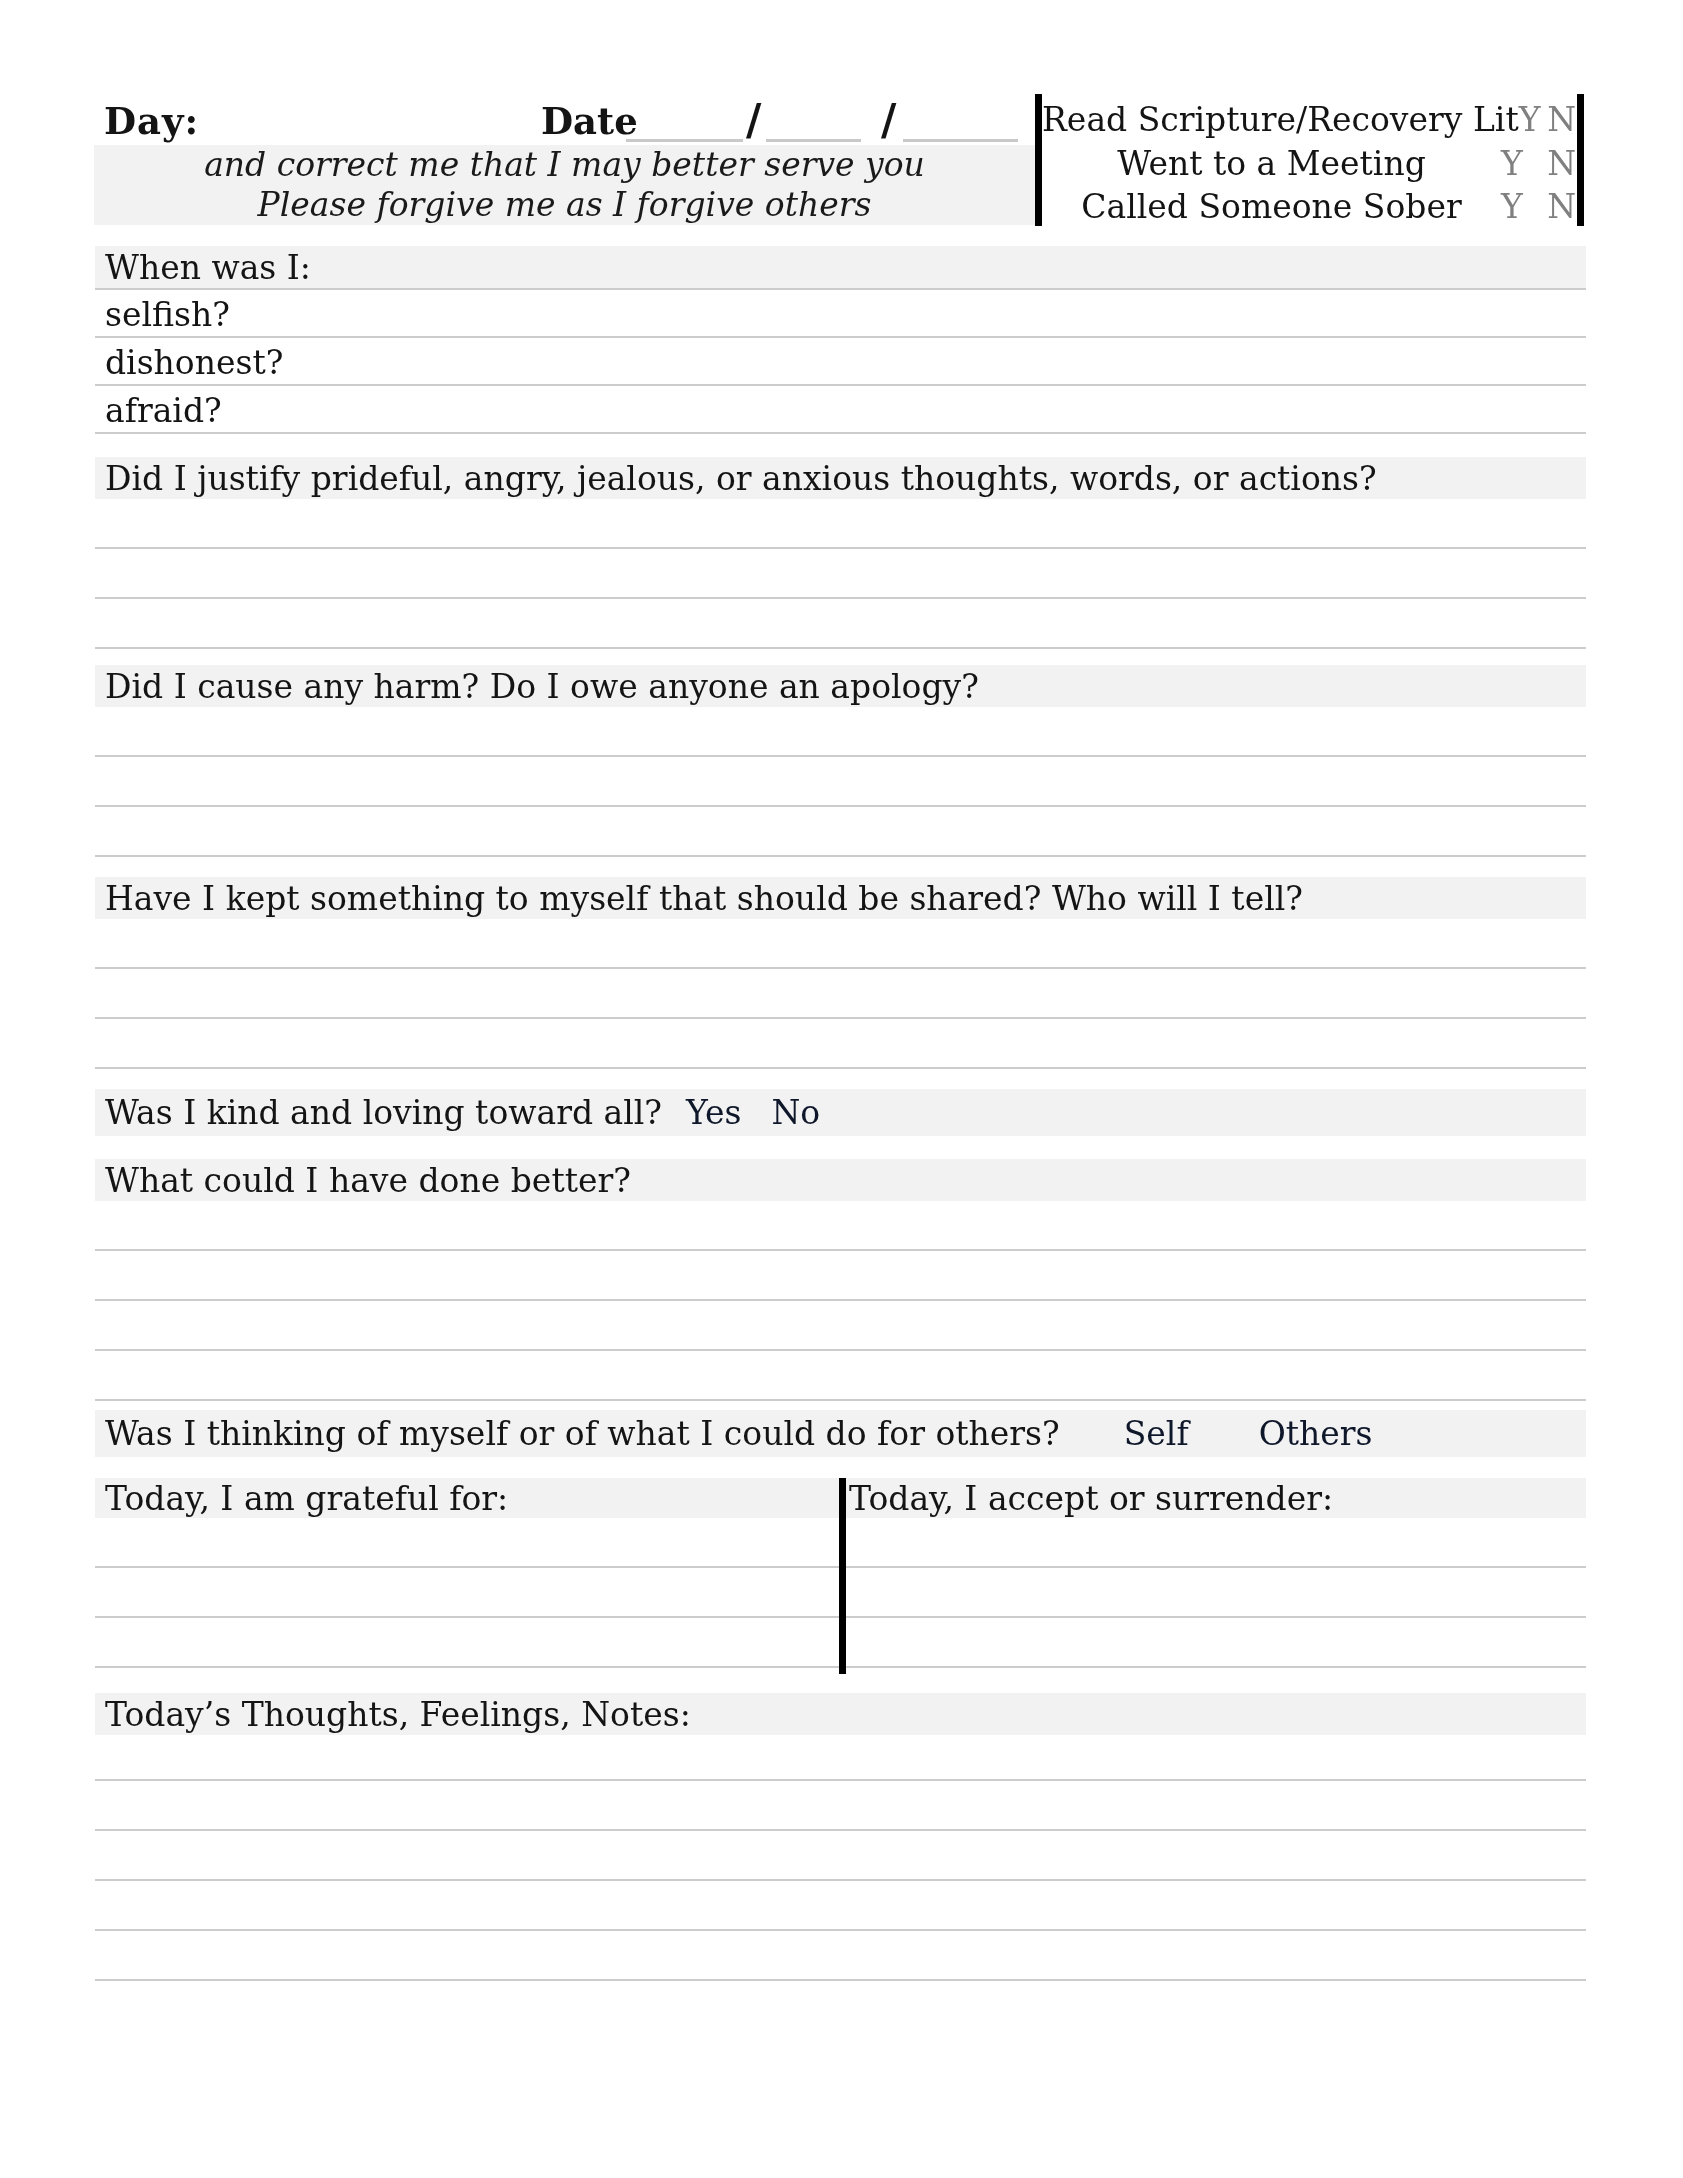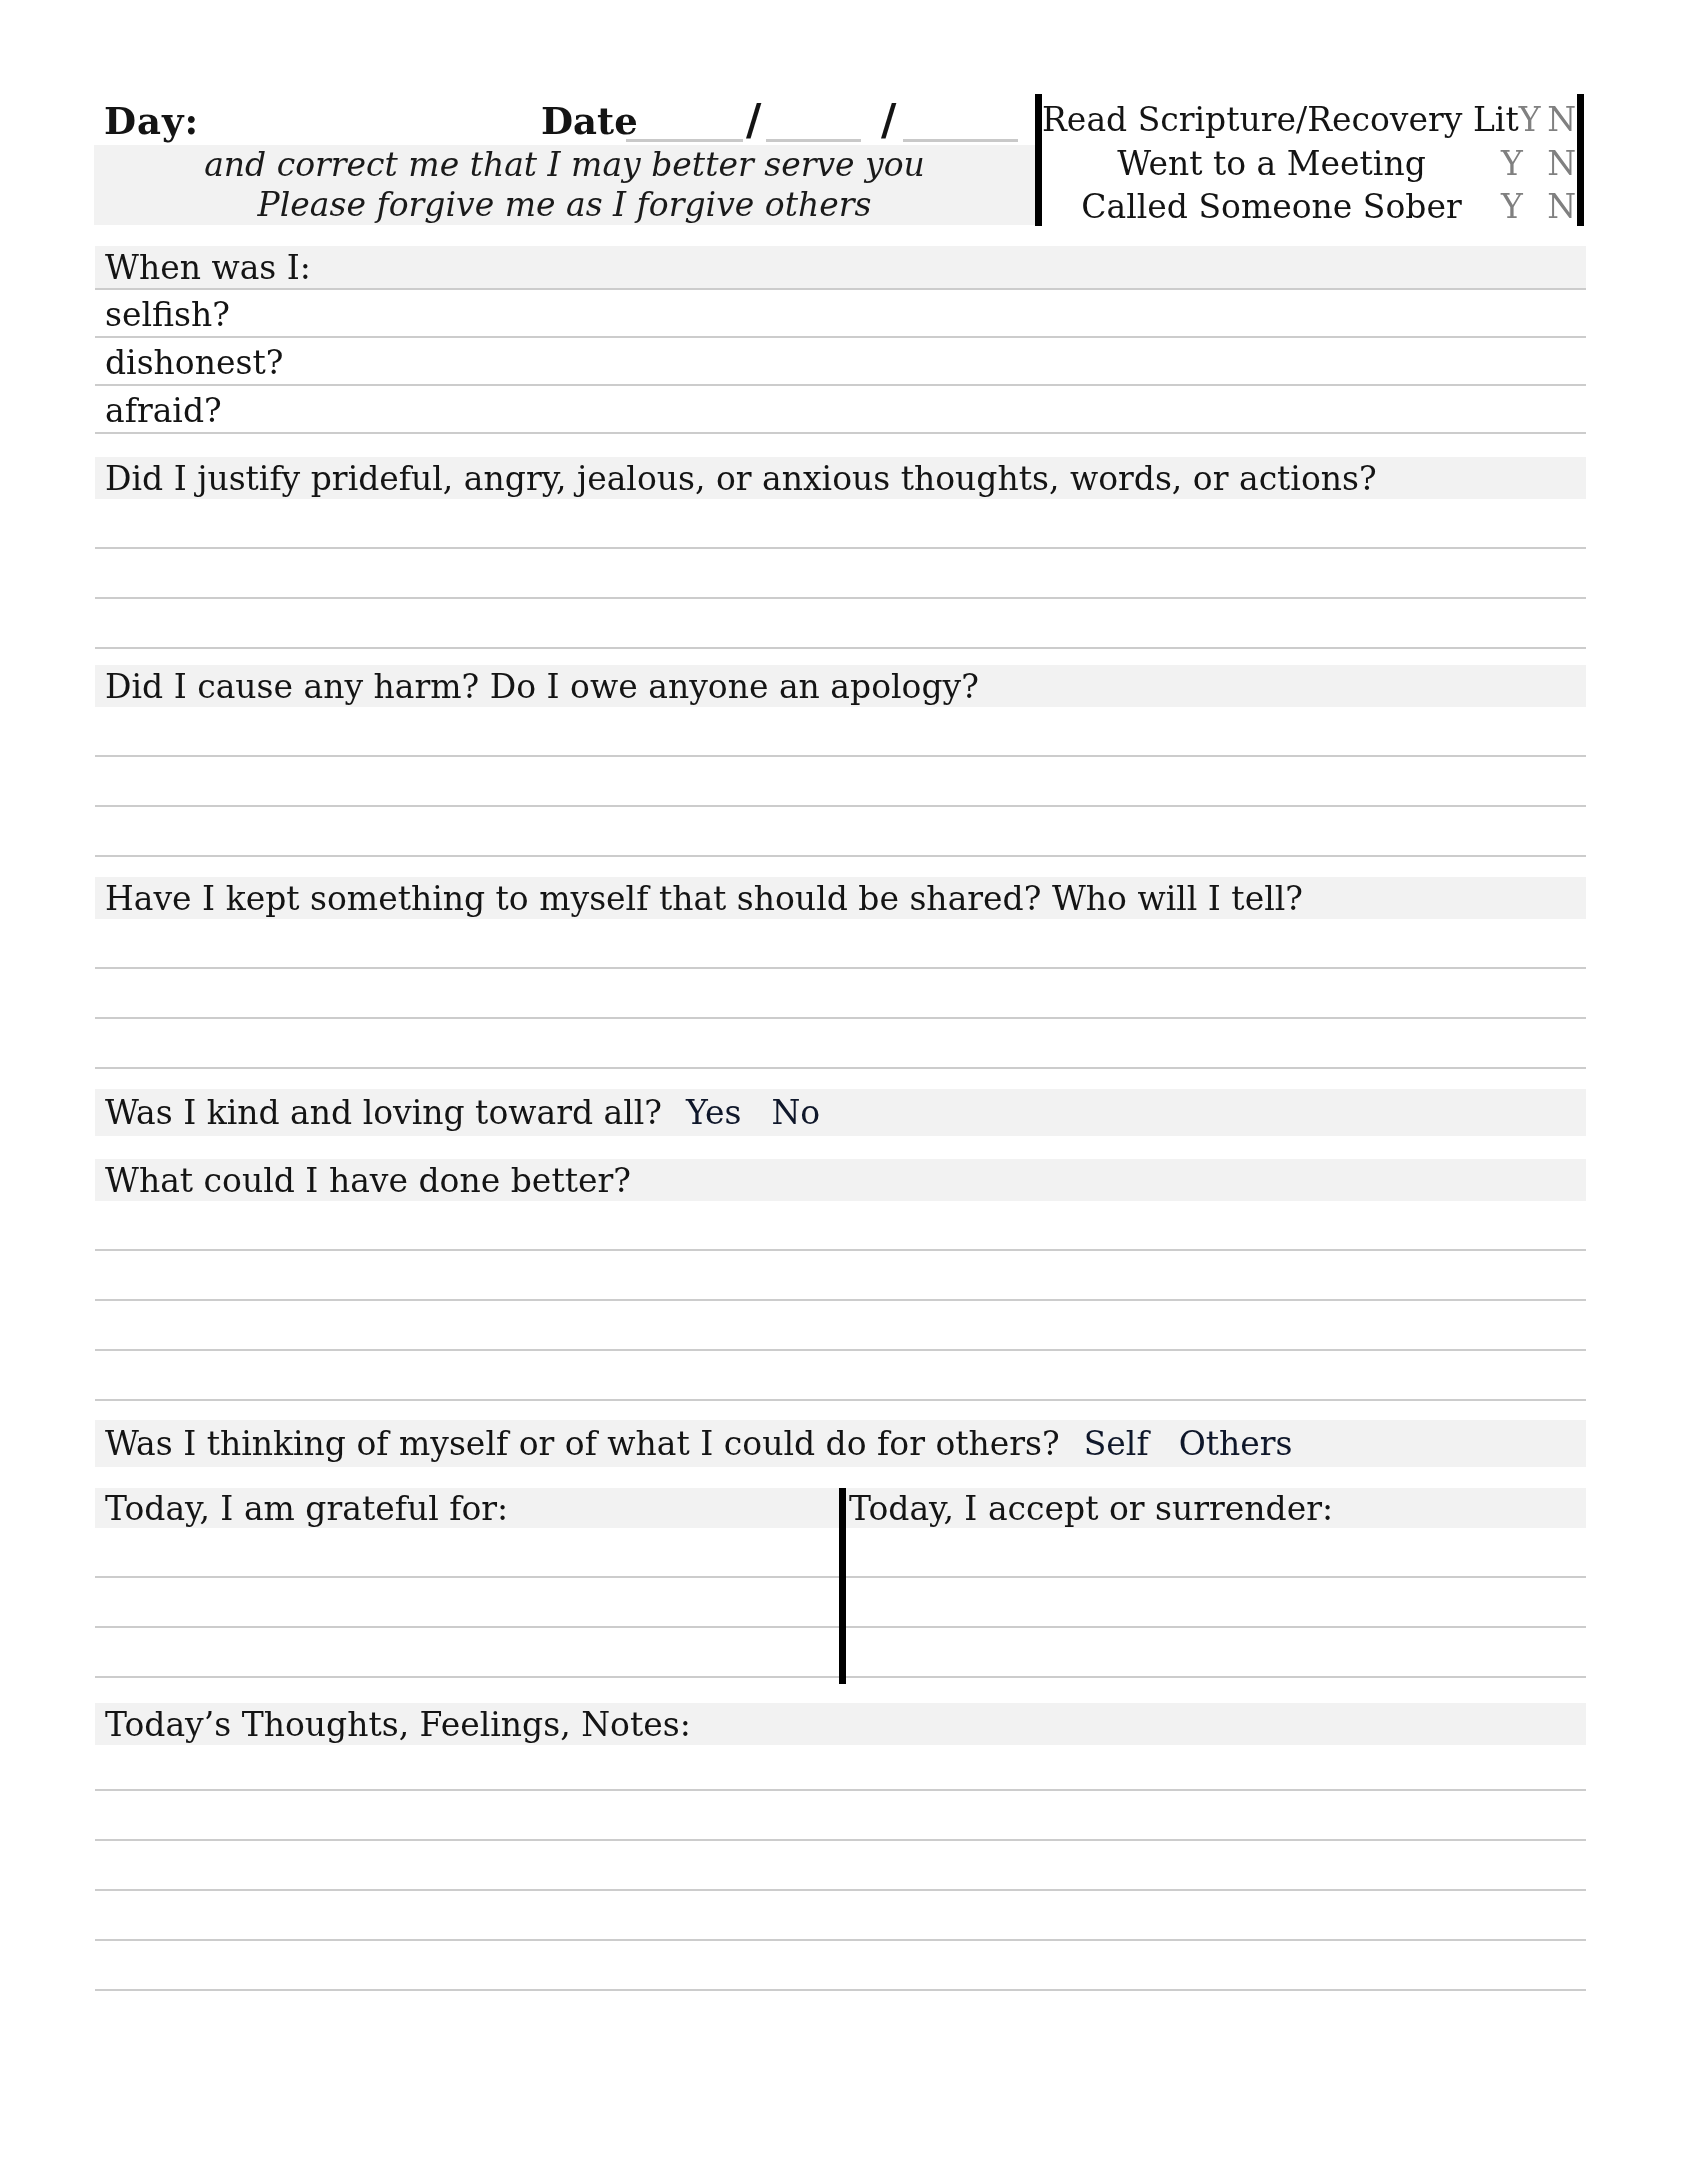--- a/index.html
+++ b/index.html
@@ -65,21 +65,21 @@
   .opt + .opt { margin-left: 30px; }
 
   .fill-row {
     height: 46px; display: flex; align-items: flex-end;
     padding: 0 10px 2px 10px; font-size: 33px;
   }
 
   .rule { height: 2px; background: #9a9a9a; border-bottom: 2px solid #cccccc; }
   .rules .rule { margin-top: 48px; }
 
-  .mt16 { margin-top: 16px; } .mt19 { margin-top: 19px; } .mt20 { margin-top: 20px; }
+  .mt16 { margin-top: 16px; } .mt19 { margin-top: 9px; gap: 40px; } .mt20 { margin-top: 20px; }
   .mt21 { margin-top: 21px; } .mt23 { margin-top: 23px; } .mt25 { margin-top: 25px; }
   .notes-rules .rule:first-child { margin-top: 44px; }
 
   
   .twocol { position: relative; }
   .bar2 {
     background: #f2f2f2; height: 40px;
     display: flex; align-items: center; font-size: 33px; white-space: nowrap;
   }
   .tc-left { width: 744px; padding-left: 10px; }

